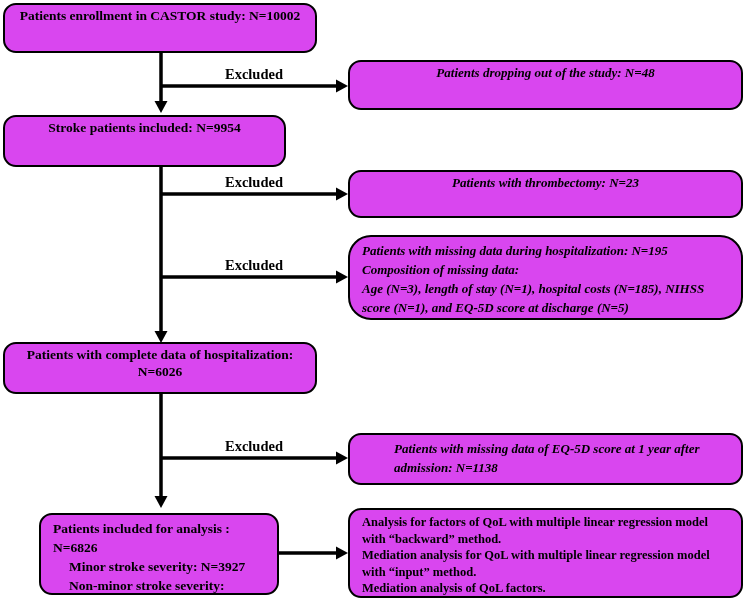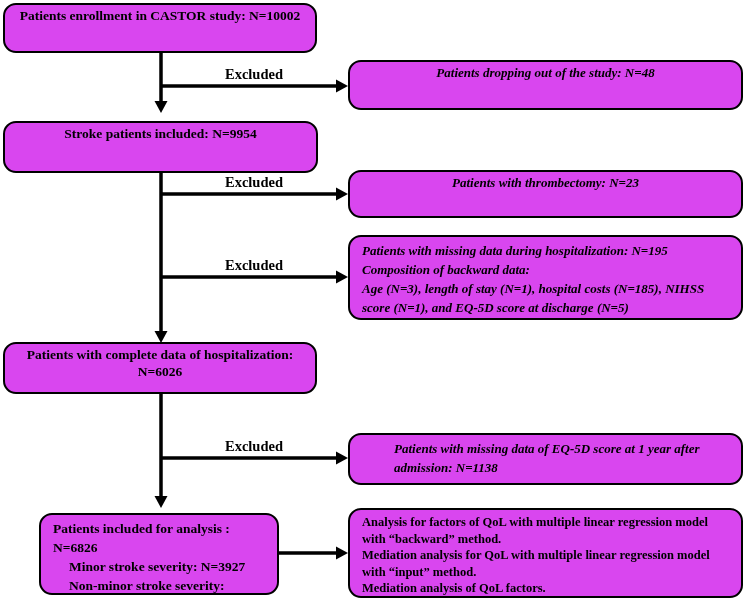--- a/index.html
+++ b/index.html
@@ -93,35 +93,35 @@
   <div class="node center fs-main" style="left:3px; top:3px; width:314px; height:50px;">
     <div>Patients enrollment in CASTOR study: N=10002</div>
   </div>
 
   <div class="excl" style="left:194px; top:66px;">Excluded</div>
 
   <div class="node center italic fs-side" style="left:348px; top:60px; width:395px; height:50px;">
     <div>Patients dropping out of the study: N=48</div>
   </div>
 
-  <div class="node center fs-main" style="left:3px; top:115px; width:315px; height:52px;margin-top:6px;">
+  <div class="node center fs-main" style="left:3px; top:115px; width:283px; height:52px;">
     <div>Stroke patients included: N=9954</div>
   </div>
 
   <div class="excl" style="left:194px; top:174px;">Excluded</div>
 
   <div class="node center italic fs-side" style="left:348px; top:170px; width:395px; height:48px;">
     <div>Patients with thrombectomy: N=23</div>
   </div>
 
   <div class="excl" style="left:194px; top:257px;">Excluded</div>
 
-  <div class="node leftalign italic fs-side-ml" style="left:348px; top:235px; width:395px; height:85px;">
+  <div class="node leftalign italic fs-side-ml" style="left:348px; top:235px; width:395px; height:85px;border-radius:23px;">
     <div>Patients with missing data during hospitalization: N=195</div>
-    <div>Composition of backward data:</div>
+    <div>Composition of missing data:</div>
     <div>Age (N=3), length of stay (N=1), hospital costs (N=185), NIHSS score (N=1), and EQ-5D score at discharge (N=5)</div>
   </div>
 
   <div class="node center fs-main" style="left:3px; top:342px; width:314px; height:52px;">
     <div>Patients with complete data of hospitalization: N=6026</div>
   </div>
 
   <div class="excl" style="left:194px; top:438px;">Excluded</div>
 
   <div class="node leftalign italic fs-side-ml" style="left:348px; top:433px; width:395px; height:52px;padding-left:44px;">

